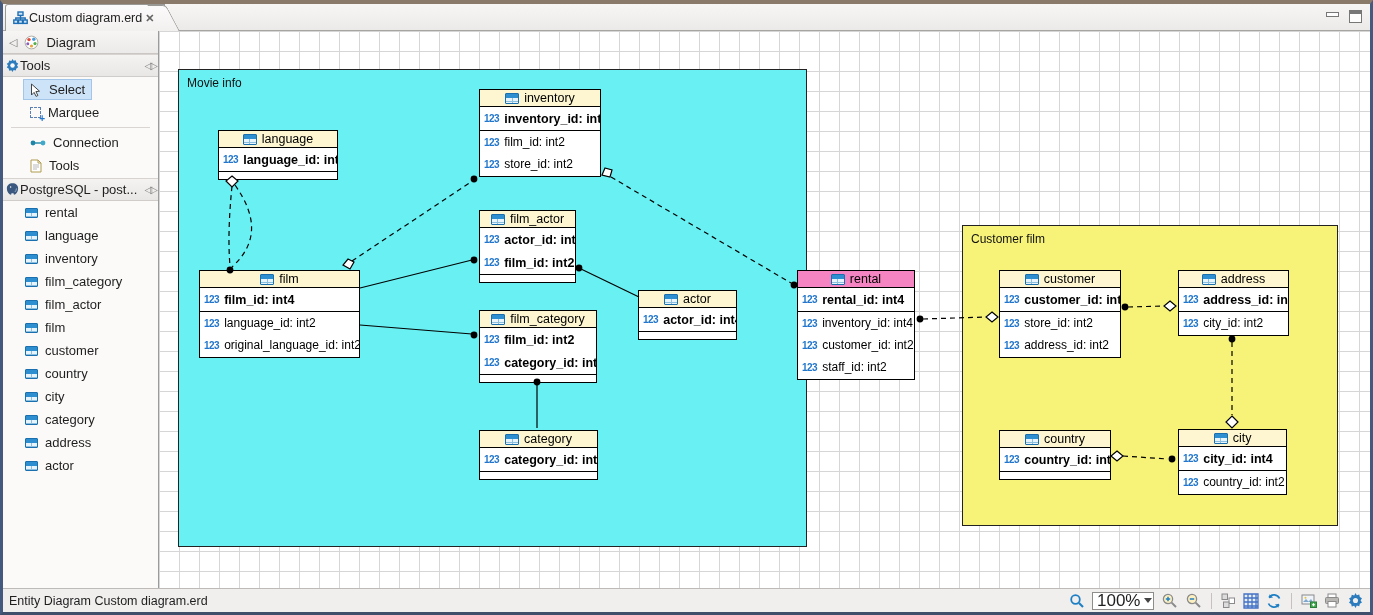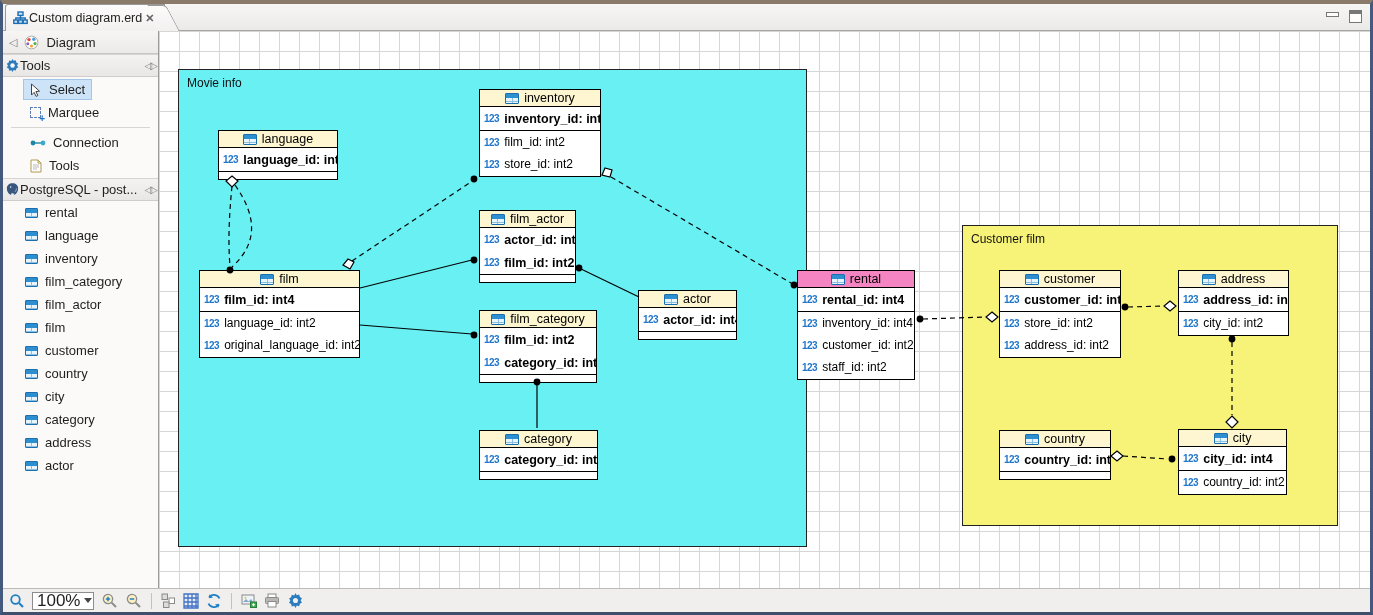--- a/index.html
+++ b/index.html
@@ -517,20 +517,21 @@
           <div class="erow">
               <span class="num">123</span>
               <span>country_id: int2</span>
             </div>
         </div>
       </div>
     </div>
   </div>
 
   <div class="statusbar">
+    <span class="status-label">Entity Diagram Custom diagram.erd</span>
     <div class="status-right">
       <span class="ic">
         <svg width="16" height="16" viewBox="0 0 16 16">
             <circle cx="6.5" cy="6.5" r="4.3" fill="none" stroke="#1f7fc4" stroke-width="1.8"></circle>
             <line x1="10" y1="10" x2="14" y2="14" stroke="#1f7fc4" stroke-width="2.2"></line>
           </svg>
       </span>
       <div class="zoom-combo">
         <span class="val">100%</span>
         <span class="caret"></span>

